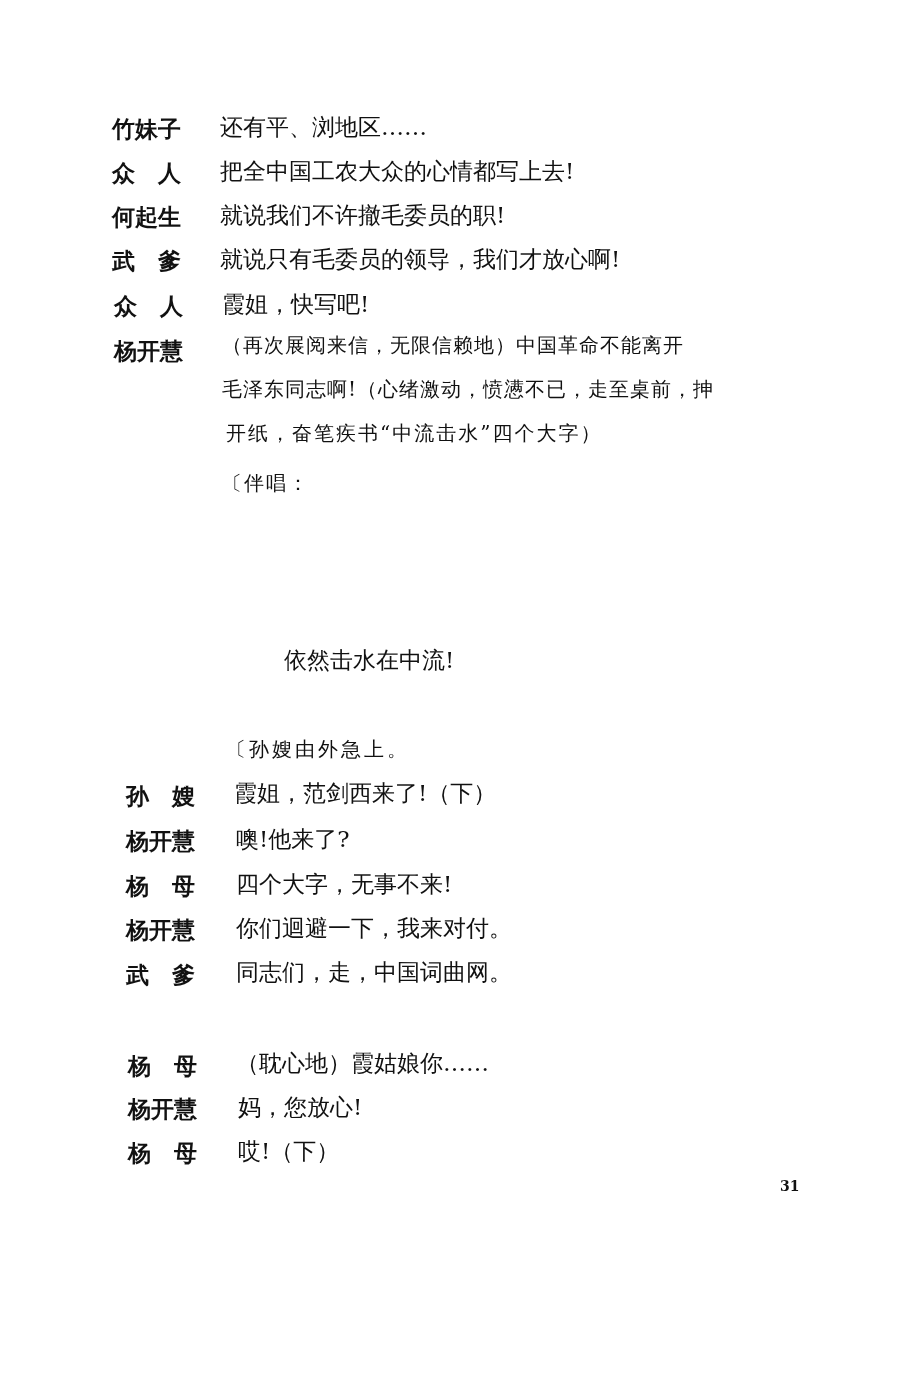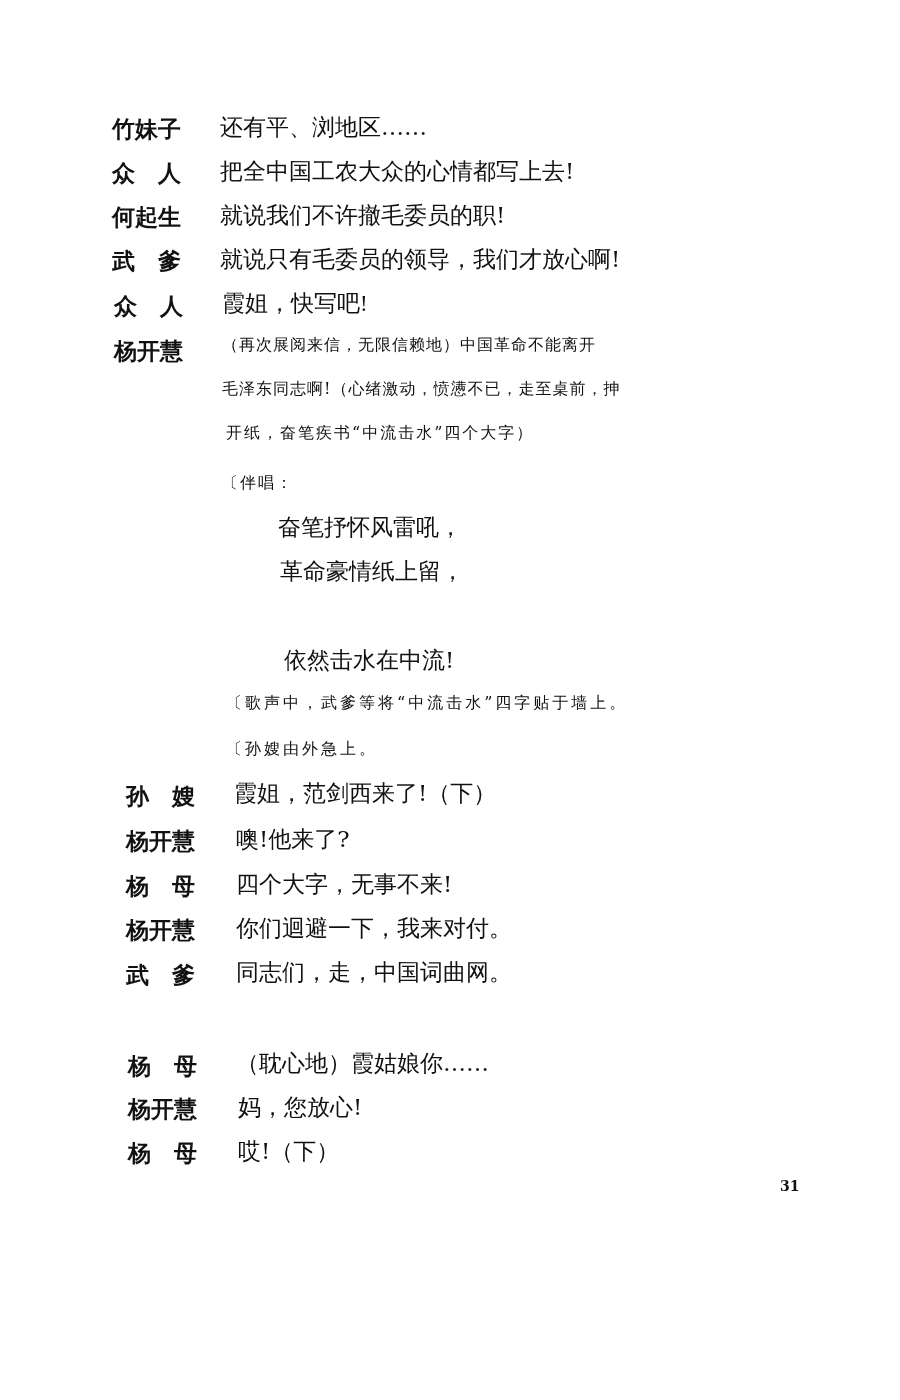--- a/index.html
+++ b/index.html
@@ -35,21 +35,21 @@
       white-space: nowrap;
       letter-spacing: 0px;
     }
     .dialogue {
       position: absolute;
       font-size: 23px;
       line-height: 30px;
       white-space: nowrap;
     }
     .stage {
-      font-size: 16px;
+      font-size: 20px;
       letter-spacing: 2px;
     }
     .song {
       font-size: 23px;
     }
     .page-number {
       position: absolute;
       left: 772px;
       top: 1138px;
       font-family: "DejaVu Serif", "Liberation Serif", serif;
@@ -80,33 +80,30 @@
   <div class="speaker" style="left:104px; top:118px;">众　人</div>
   <div class="dialogue" style="left:212px; top:116px;">把全中国工农大众的心情都写上去!</div>
 
   <div class="speaker" style="left:104px; top:162px;">何起生</div>
   <div class="dialogue" style="left:212px; top:160px;">就说我们不许撤毛委员的职!</div>
 
   <div class="speaker" style="left:104px; top:206px;">武　爹</div>
   <div class="dialogue" style="left:212px; top:204px;">就说只有毛委员的领导，我们才放心啊!</div>
 
   <div class="speaker" style="left:106px; top:251px;">众　人</div>
-  <div class="dialogue" style="left:214px; top:249px;font-family:Liberation Serif, serif;">霞姐，快写吧!</div>
+  <div class="dialogue" style="left:214px; top:249px;">霞姐，快写吧!</div>
 
   <div class="speaker" style="left:106px; top:296px;">杨开慧</div>
   <div class="dialogue stage" style="left:214px; top:290px; letter-spacing:1px;">（再次展阅来信，无限信赖地）中国革命不能离开</div>
   <div class="dialogue stage" style="left:214px; top:334px; letter-spacing:1px;">毛泽东同志啊!（心绪激动，愤懑不已，走至桌前，抻</div>
   <div class="dialogue stage" style="left:218px; top:378px;">开纸，奋笔疾书“中流击水”四个大字）</div>
 
   <div class="line stage" style="left:214px; top:428px;">〔伴唱：</div>
-  <div class="line song" style="left:270px; top:472px;">奋笔抒怀风雷吼，</div>
-  <div class="line song" style="left:272px; top:516px;">革命豪情纸上留，</div>
   <div class="line song" style="left:276px; top:605px;">依然击水在中流!</div>
 
-  <div class="line stage" style="left:218px; top:648px; letter-spacing:3px;">〔歌声中，武爹等将“中流击水”四字贴于墙上。</div>
   <div class="line stage" style="left:218px; top:694px; letter-spacing:3px;">〔孙嫂由外急上。</div>
 
   <div class="speaker" style="left:118px; top:741px;">孙　嫂</div>
   <div class="dialogue" style="left:226px; top:738px;">霞姐，范剑西来了!（下）</div>
 
   <div class="speaker" style="left:118px; top:786px;">杨开慧</div>
   <div class="dialogue" style="left:228px; top:784px;">噢!他来了?</div>
 
   <div class="speaker" style="left:118px; top:831px;">杨　母</div>
   <div class="dialogue" style="left:228px; top:829px;">四个大字，无事不来!</div>

